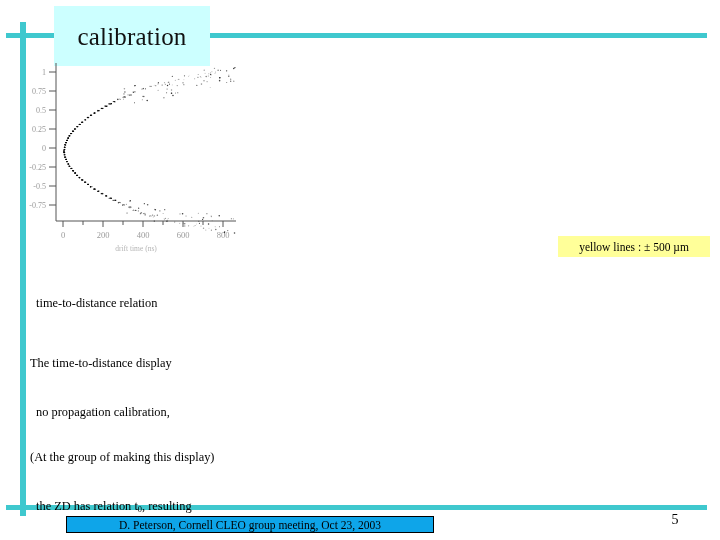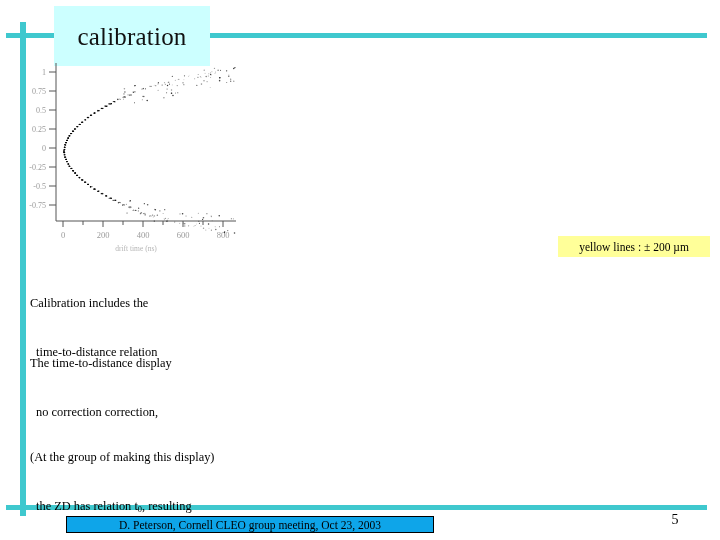--- a/index.html
+++ b/index.html
@@ -808,31 +808,30 @@
         <circle cx="211.22" cy="160.77" r="0.70" fill="#000" fill-opacity="0.82"></circle>
         <circle cx="178.03" cy="161.00" r="0.47" fill="#000" fill-opacity="0.82"></circle>
         <circle cx="169.77" cy="37.82" r="0.54" fill="#000" fill-opacity="0.69"></circle>
         <circle cx="176.77" cy="170.90" r="0.75" fill="#000" fill-opacity="0.37"></circle>
         <circle cx="225.40" cy="163.83" r="0.58" fill="#000" fill-opacity="0.37"></circle>
       </g>
   </svg>
 </div>
 
 <div id="yellow-note">
-  <span>yellow lines :  ± 200 µm</span>
+  <span>yellow lines :  ± 500 µm</span>
 </div>
 
 <div class="para" id="para-1">
-  <span class="ln">Calibration includes the</span>
   <span class="ln indent1">time-to-distance relation</span>
 </div>
 
 <div class="para" id="para-2">
   <span class="ln">The time-to-distance display</span>
-  <span class="ln indent1">no correction correction,</span>
+  <span class="ln indent1">no propagation calibration,</span>
   
 </div>
 
 <div class="para" id="para-3">
   <span class="ln">(At the group of making this display)</span>
   <span class="ln indent1"><span>the ZD has relation t</span><sub>0</sub><span>, resulting</span></span>
   
   
   
 </div>

